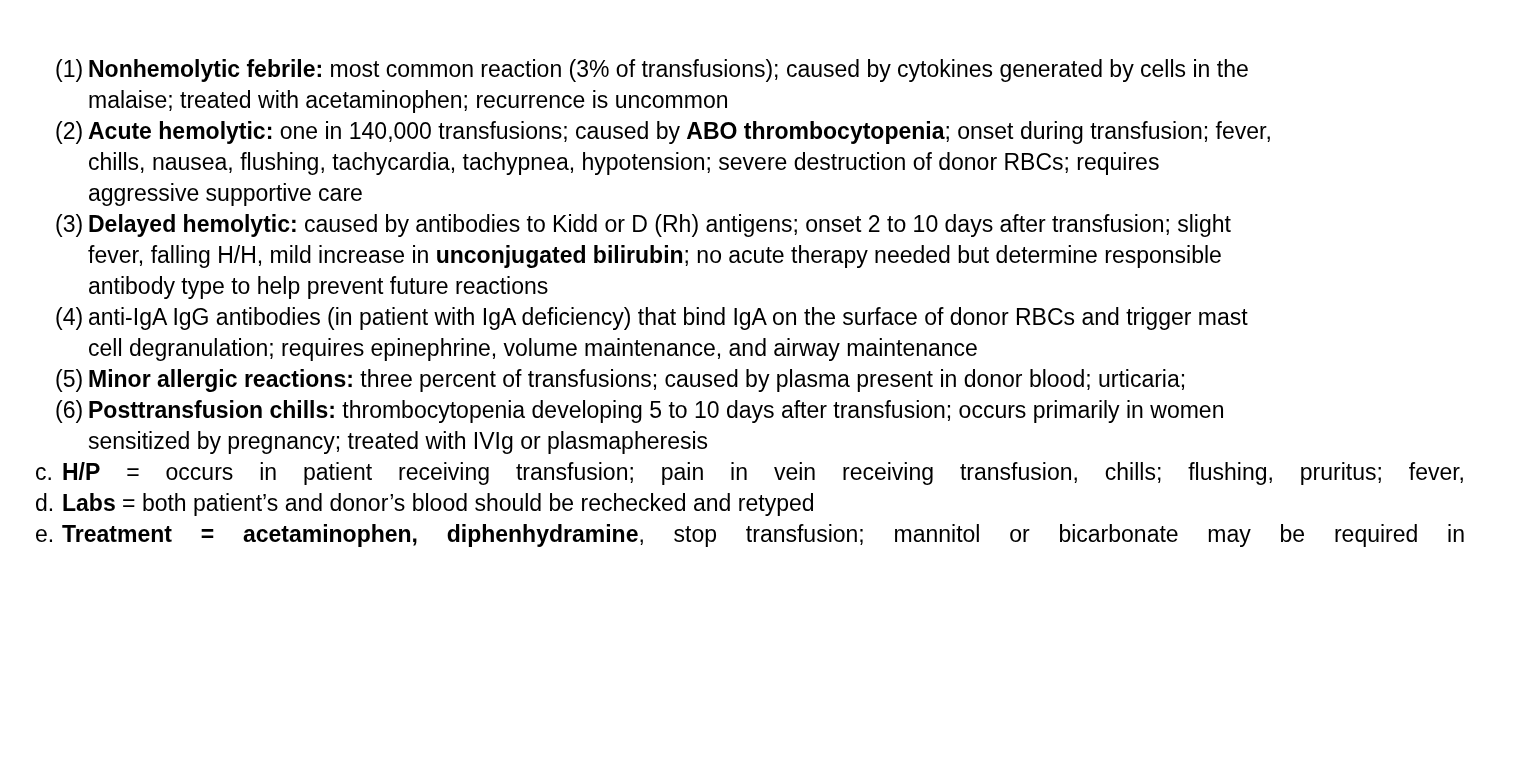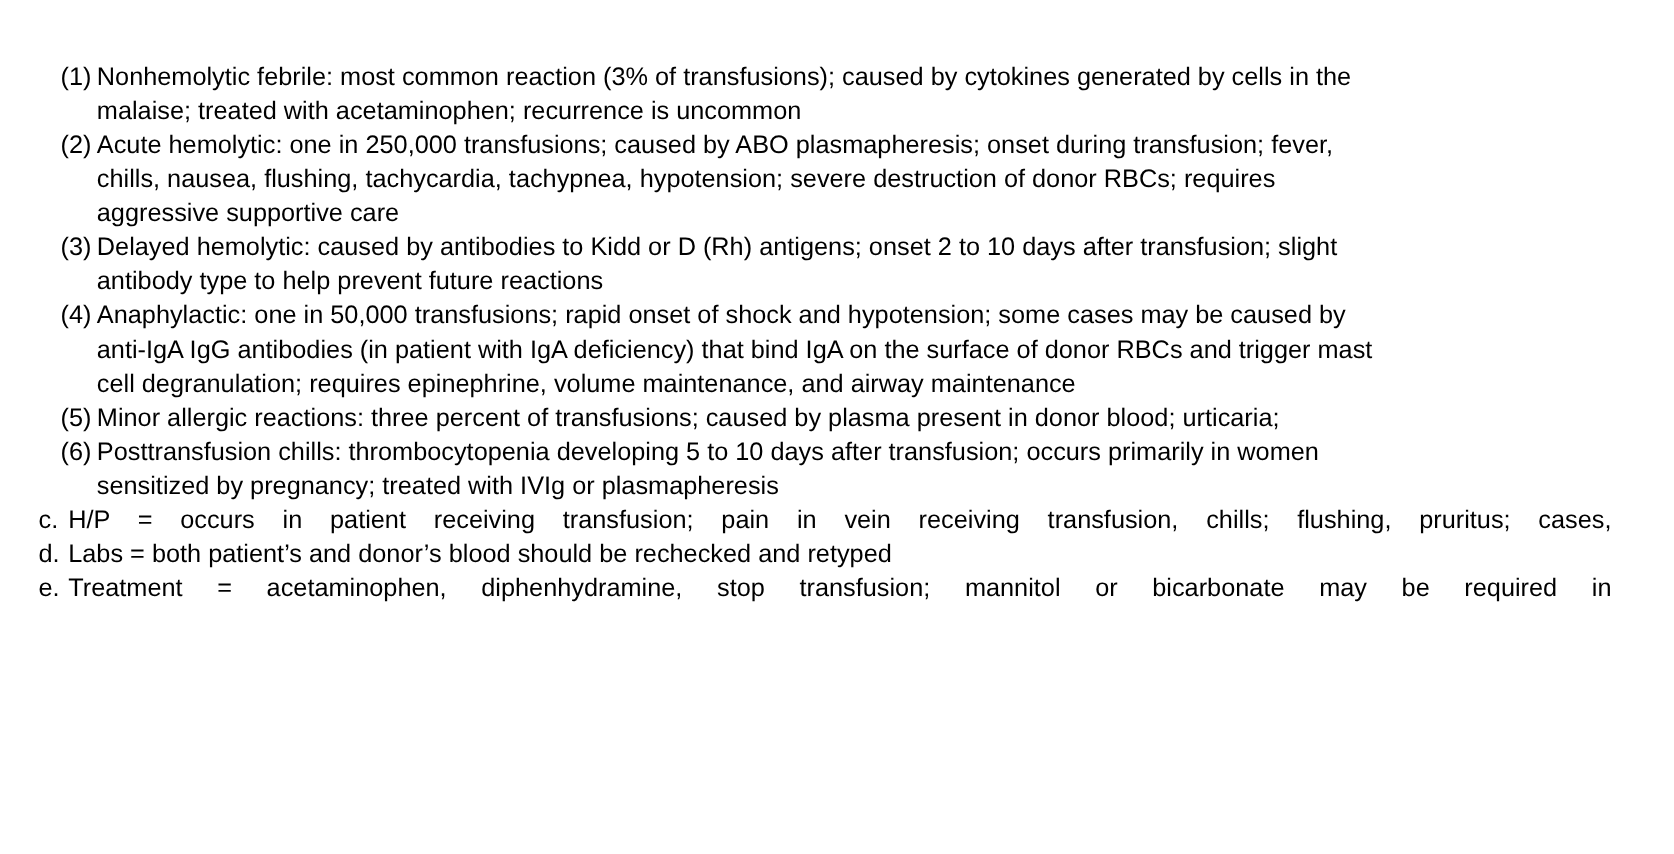--- a/index.html
+++ b/index.html
@@ -24,74 +24,74 @@
   .item.letter .label { width: 27px; }
   .item .content { flex: 0 0 auto; }
   .item.num .content { width: 1372px; }
   .item.letter .content { width: 1403px; }
   .line { white-space: nowrap; }
   .line.just {
     white-space: normal;
     text-align: justify;
     text-align-last: justify;
   }
-  .b { font-weight: normal; }
+  .b { font-weight: bold; }
 </style>
 </head>
 <body>
 
 <div class="page">
   <div id="reaction-list">
       <div class="item num">
         <span class="label">(1)</span>
         <div class="content">
           <div class="line"><span class="b">Nonhemolytic febrile:</span><span class="r"> most common reaction (3% of transfusions); caused by cytokines generated by cells in the</span></div>
           <div class="line"><span class="r">malaise; treated with acetaminophen; recurrence is uncommon</span></div>
         </div>
       </div>
       <div class="item num">
         <span class="label">(2)</span>
         <div class="content">
-          <div class="line"><span class="b">Acute hemolytic:</span><span class="r"> one in 250,000 transfusions; caused by </span><span class="b">ABO plasmapheresis</span><span class="r">; onset during transfusion; fever,</span></div>
+          <div class="line"><span class="b">Acute hemolytic:</span><span class="r"> one in 140,000 transfusions; caused by </span><span class="b">ABO thrombocytopenia</span><span class="r">; onset during transfusion; fever,</span></div>
           <div class="line"><span class="r">chills, nausea, flushing, tachycardia, tachypnea, hypotension; severe destruction of donor RBCs; requires</span></div>
           <div class="line"><span class="r">aggressive supportive care</span></div>
         </div>
       </div>
       <div class="item num">
         <span class="label">(3)</span>
         <div class="content">
           <div class="line"><span class="b">Delayed hemolytic:</span><span class="r"> caused by antibodies to Kidd or D (Rh) antigens; onset 2 to 10 days after transfusion; slight</span></div>
+          <div class="line"><span class="r">fever, falling H/H, mild increase in </span><span class="b">unconjugated bilirubin</span><span class="r">; no acute therapy needed but determine responsible</span></div>
           <div class="line"><span class="r">antibody type to help prevent future reactions</span></div>
         </div>
       </div>
       <div class="item num">
         <span class="label">(4)</span>
         <div class="content">
-          <div class="line"><span class="b">Anaphylactic:</span><span class="r"> one in 50,000 transfusions; rapid onset of shock and hypotension; some cases may be caused by</span></div>
           <div class="line"><span class="r">anti-IgA IgG antibodies (in patient with IgA deficiency) that bind IgA on the surface of donor RBCs and trigger mast</span></div>
           <div class="line"><span class="r">cell degranulation; requires epinephrine, volume maintenance, and airway maintenance</span></div>
         </div>
       </div>
       <div class="item num">
         <span class="label">(5)</span>
         <div class="content">
           <div class="line"><span class="b">Minor allergic reactions:</span><span class="r"> three percent of transfusions; caused by plasma present in donor blood; urticaria;</span></div>
         </div>
       </div>
       <div class="item num">
         <span class="label">(6)</span>
         <div class="content">
           <div class="line"><span class="b">Posttransfusion chills:</span><span class="r"> thrombocytopenia developing 5 to 10 days after transfusion; occurs primarily in women</span></div>
           <div class="line"><span class="r">sensitized by pregnancy; treated with IVIg or plasmapheresis</span></div>
         </div>
       </div>
       <div class="item letter">
         <span class="label">c.</span>
         <div class="content">
-          <div class="line just"><span class="b">H/P</span><span class="r"> = occurs in patient receiving transfusion; pain in vein receiving transfusion, chills; flushing, pruritus; cases,</span></div>
+          <div class="line just"><span class="b">H/P</span><span class="r"> = occurs in patient receiving transfusion; pain in vein receiving transfusion, chills; flushing, pruritus; fever,</span></div>
         </div>
       </div>
       <div class="item letter">
         <span class="label">d.</span>
         <div class="content">
           <div class="line"><span class="b">Labs</span><span class="r"> = both patient’s and donor’s blood should be rechecked and retyped</span></div>
         </div>
       </div>
       <div class="item letter">
         <span class="label">e.</span>

